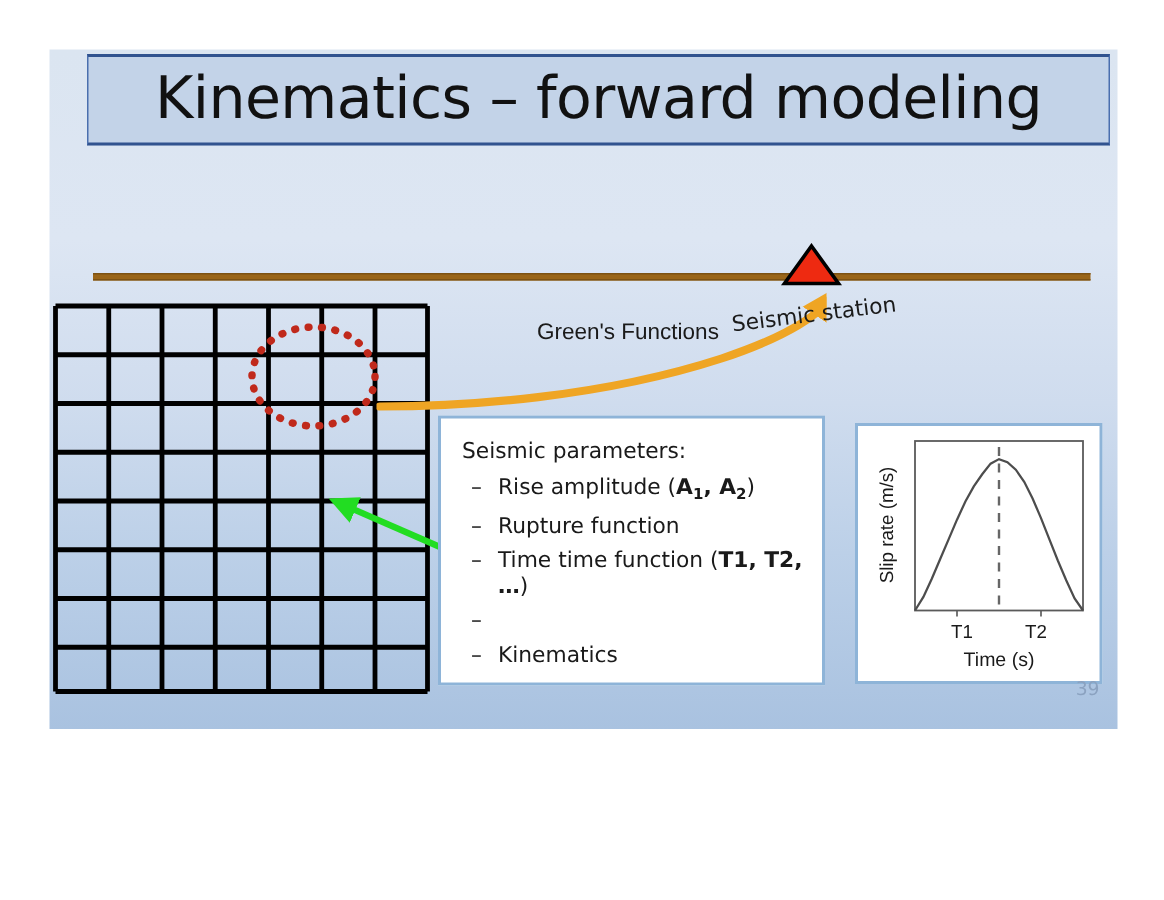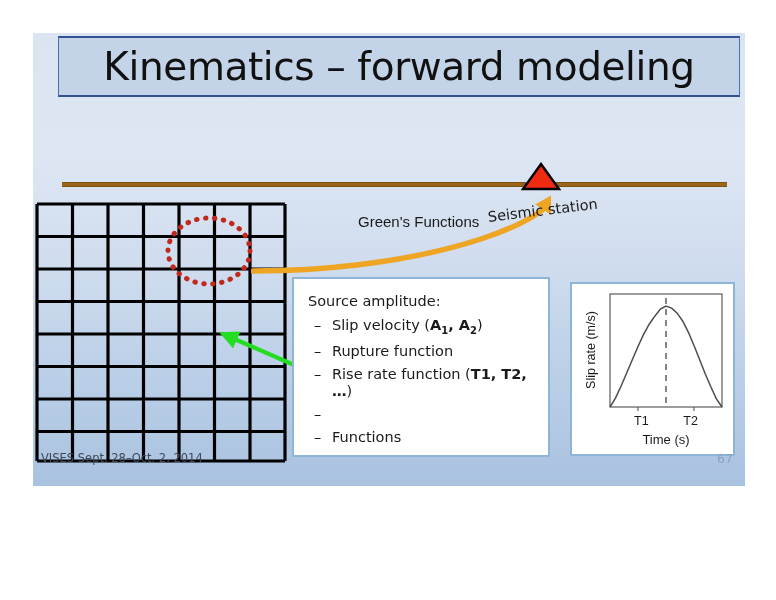--- a/index.html
+++ b/index.html
@@ -282,44 +282,44 @@
   <div id="station-triangle">
     <svg width="42" height="30" viewBox="0 0 42 30" xmlns="http://www.w3.org/2000/svg">
       <polygon points="21,2 39,27 3,27" fill="#ee2a11" stroke="#000000" stroke-width="2.4"></polygon>
     </svg>
   </div>
 
   <div id="greens-label">Green's Functions</div>
   <div id="station-label">Seismic station</div>
 
   <div id="params-box">
-    <div id="params-title">Source amplitude:</div>
-
-    <div class="param-item">
-      <span class="param-dash">–</span>
-      <span class="param-text"><span>Slip velocity (</span><b>A</b><b><sub>1</sub></b><b>, </b><b>A</b><b><sub>2</sub></b><span>)</span></span>
+    <div id="params-title">Seismic parameters:</div>
+
+    <div class="param-item">
+      <span class="param-dash">–</span>
+      <span class="param-text"><span>Rise amplitude (</span><b>A</b><b><sub>1</sub></b><b>, </b><b>A</b><b><sub>2</sub></b><span>)</span></span>
     </div>
 
     <div class="param-item">
       <span class="param-dash">–</span>
       <span class="param-text">Rupture function</span>
     </div>
 
     <div class="param-item">
       <span class="param-dash">–</span>
-      <span class="param-text"><span>Rise rate function (</span><b>T1, T2, …</b><span>)</span></span>
-    </div>
-
-    <div class="param-item">
-      <span class="param-dash">–</span>
-    </div>
-
-    <div class="param-item">
-      <span class="param-dash">–</span>
-      <span class="param-text">Functions</span>
+      <span class="param-text"><span>Time time function (</span><b>T1, T2, …</b><span>)</span></span>
+    </div>
+
+    <div class="param-item">
+      <span class="param-dash">–</span>
+    </div>
+
+    <div class="param-item">
+      <span class="param-dash">–</span>
+      <span class="param-text">Kinematics</span>
     </div>
   </div>
 
   <div id="sliprate-box">
     <svg id="sliprate-svg" width="161" height="170" viewBox="0 0 161 170" xmlns="http://www.w3.org/2000/svg">
 
       <rect x="38" y="10" width="112" height="113" fill="none" stroke="#5a5a5a" stroke-width="1.2"></rect>
 
       <path id="sliprate-curve" fill="none" stroke="#4d4d4d" stroke-width="1.5" d="M38.00,123.00 L43.60,113.92 L49.20,101.81 L54.80,88.69 L60.40,75.56 L66.00,62.44 L71.60,50.33 L77.20,40.24 L82.80,32.17 L88.40,25.10 L94.00,22.07 L99.60,24.09 L105.20,29.14 L110.80,37.21 L116.40,48.31 L122.00,61.44 L127.60,75.56 L133.20,89.69 L138.80,102.81 L144.40,114.93 L150.00,123.00"></path>
 
@@ -331,17 +331,16 @@
       <text id="ylabel-text" x="23" y="66" font-family="Liberation Sans, sans-serif" font-size="12.5" fill="#1a1a1a" text-anchor="middle" transform="rotate(-90 23 66)">Slip rate (m/s)</text>
 
       <text id="xtick0-text" x="69.36" y="141" font-family="Liberation Sans, sans-serif" font-size="12.5" fill="#1a1a1a" text-anchor="middle">T1</text>
       <text id="xtick1-text" x="118.64" y="141" font-family="Liberation Sans, sans-serif" font-size="12.5" fill="#1a1a1a" text-anchor="middle">T2</text>
 
       <text id="xlabel-text" x="94" y="160" font-family="Liberation Sans, sans-serif" font-size="13" fill="#1a1a1a" text-anchor="middle">Time (s)</text>
     </svg>
   </div>
 
   <div id="footer">
-    <div id="footer-text">VISES Sept. 28–Oct. 2, 2014</div>
-    <div id="page-number">67</div>
+    <div id="page-number">39</div>
   </div>
 
 </div>
 
 </body></html>

